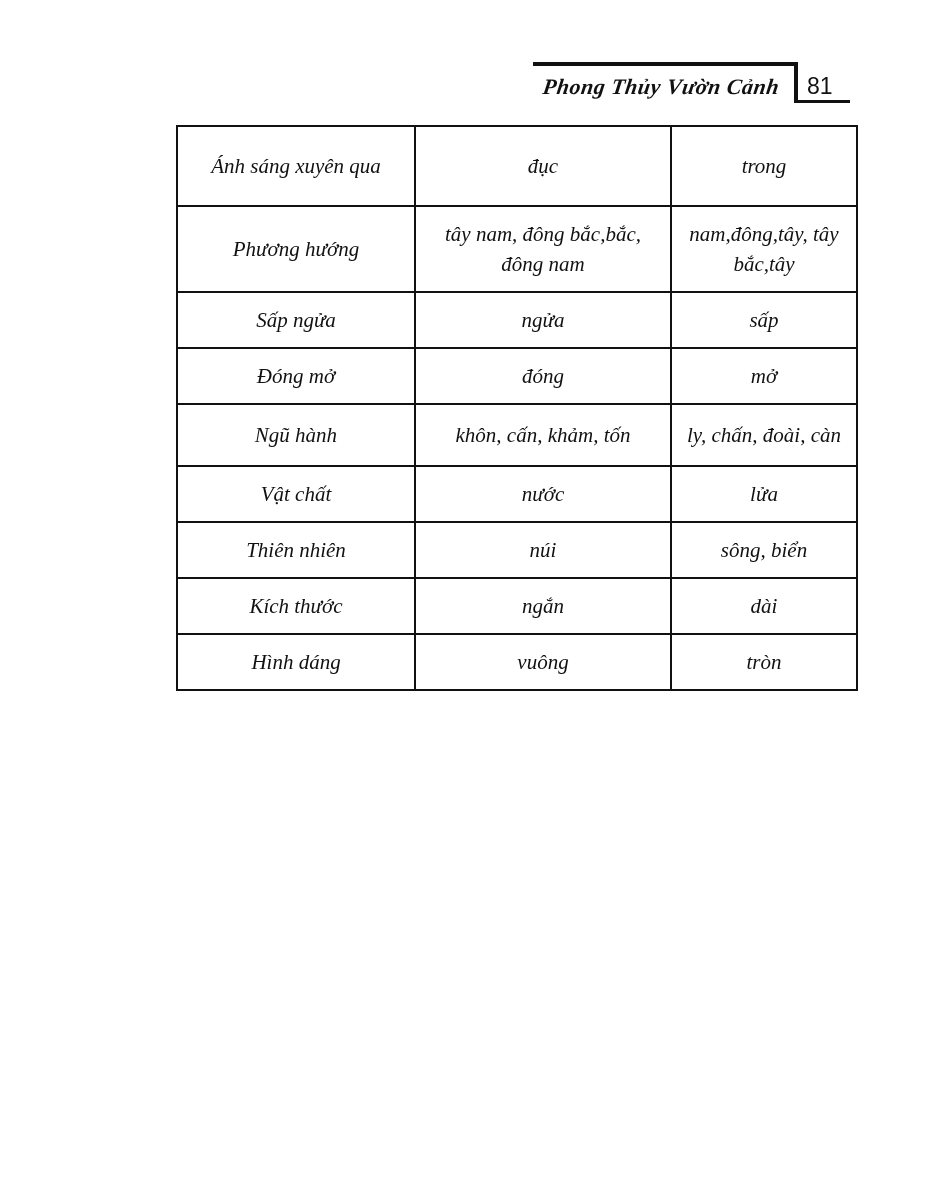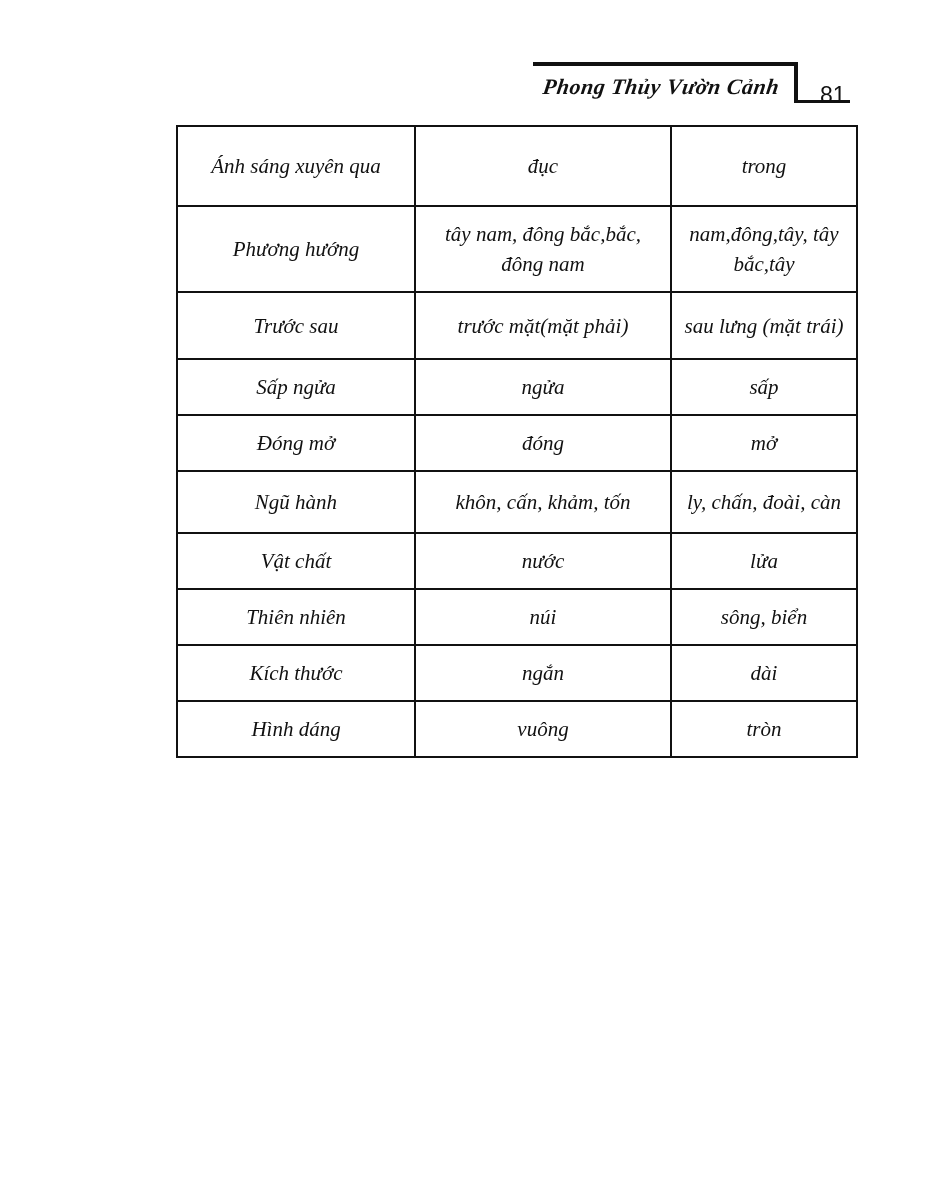--- a/index.html
+++ b/index.html
@@ -53,26 +53,25 @@
       font-family: "Liberation Serif", serif;
       font-style: italic;
       font-weight: bold;
       font-size: 22px;
       letter-spacing: 0.5px;
       white-space: nowrap;
       transform: skewX(-8deg);
     }
     .page-number {
       position: absolute;
-      left: 287px;
+      left: 274px;
       top: 11px;
       font-family: "Liberation Sans", sans-serif;
       font-size: 23px;
       color: #111;
-      margin-top: 9px;
     }
 
     .table-wrap {
       position: absolute;
       left: 176px;
       top: 125px;
     }
     table.feng-table {
       border-collapse: collapse;
       table-layout: fixed;
@@ -116,25 +115,20 @@
       <tr style="height:80px">
         <td><span class="cell-text">Ánh sáng xuyên qua</span></td>
         <td><span class="cell-text">đục</span></td>
         <td><span class="cell-text">trong</span></td>
       </tr>
       <tr style="height:68px">
         <td><span class="cell-text">Phương hướng</span></td>
         <td style="padding:0 10px"><span class="cell-text">tây nam, đông bắc,bắc, đông nam</span></td>
         <td><span class="cell-text">nam,đông,tây, tây bắc,tây</span></td>
       </tr>
-      <tr style="height:67px">
-        <td><span class="cell-text">Trước sau</span></td>
-        <td><span class="cell-text">trước mặt(mặt phải)</span></td>
-        <td><span class="cell-text">sau lưng (mặt trái)</span></td>
-      </tr>
       <tr style="height:37px">
         <td><span class="cell-text">Sấp ngửa</span></td>
         <td><span class="cell-text">ngửa</span></td>
         <td><span class="cell-text">sấp</span></td>
       </tr>
       <tr style="height:42px">
         <td><span class="cell-text">Đóng mở</span></td>
         <td><span class="cell-text">đóng</span></td>
         <td><span class="cell-text">mở</span></td>
       </tr>

